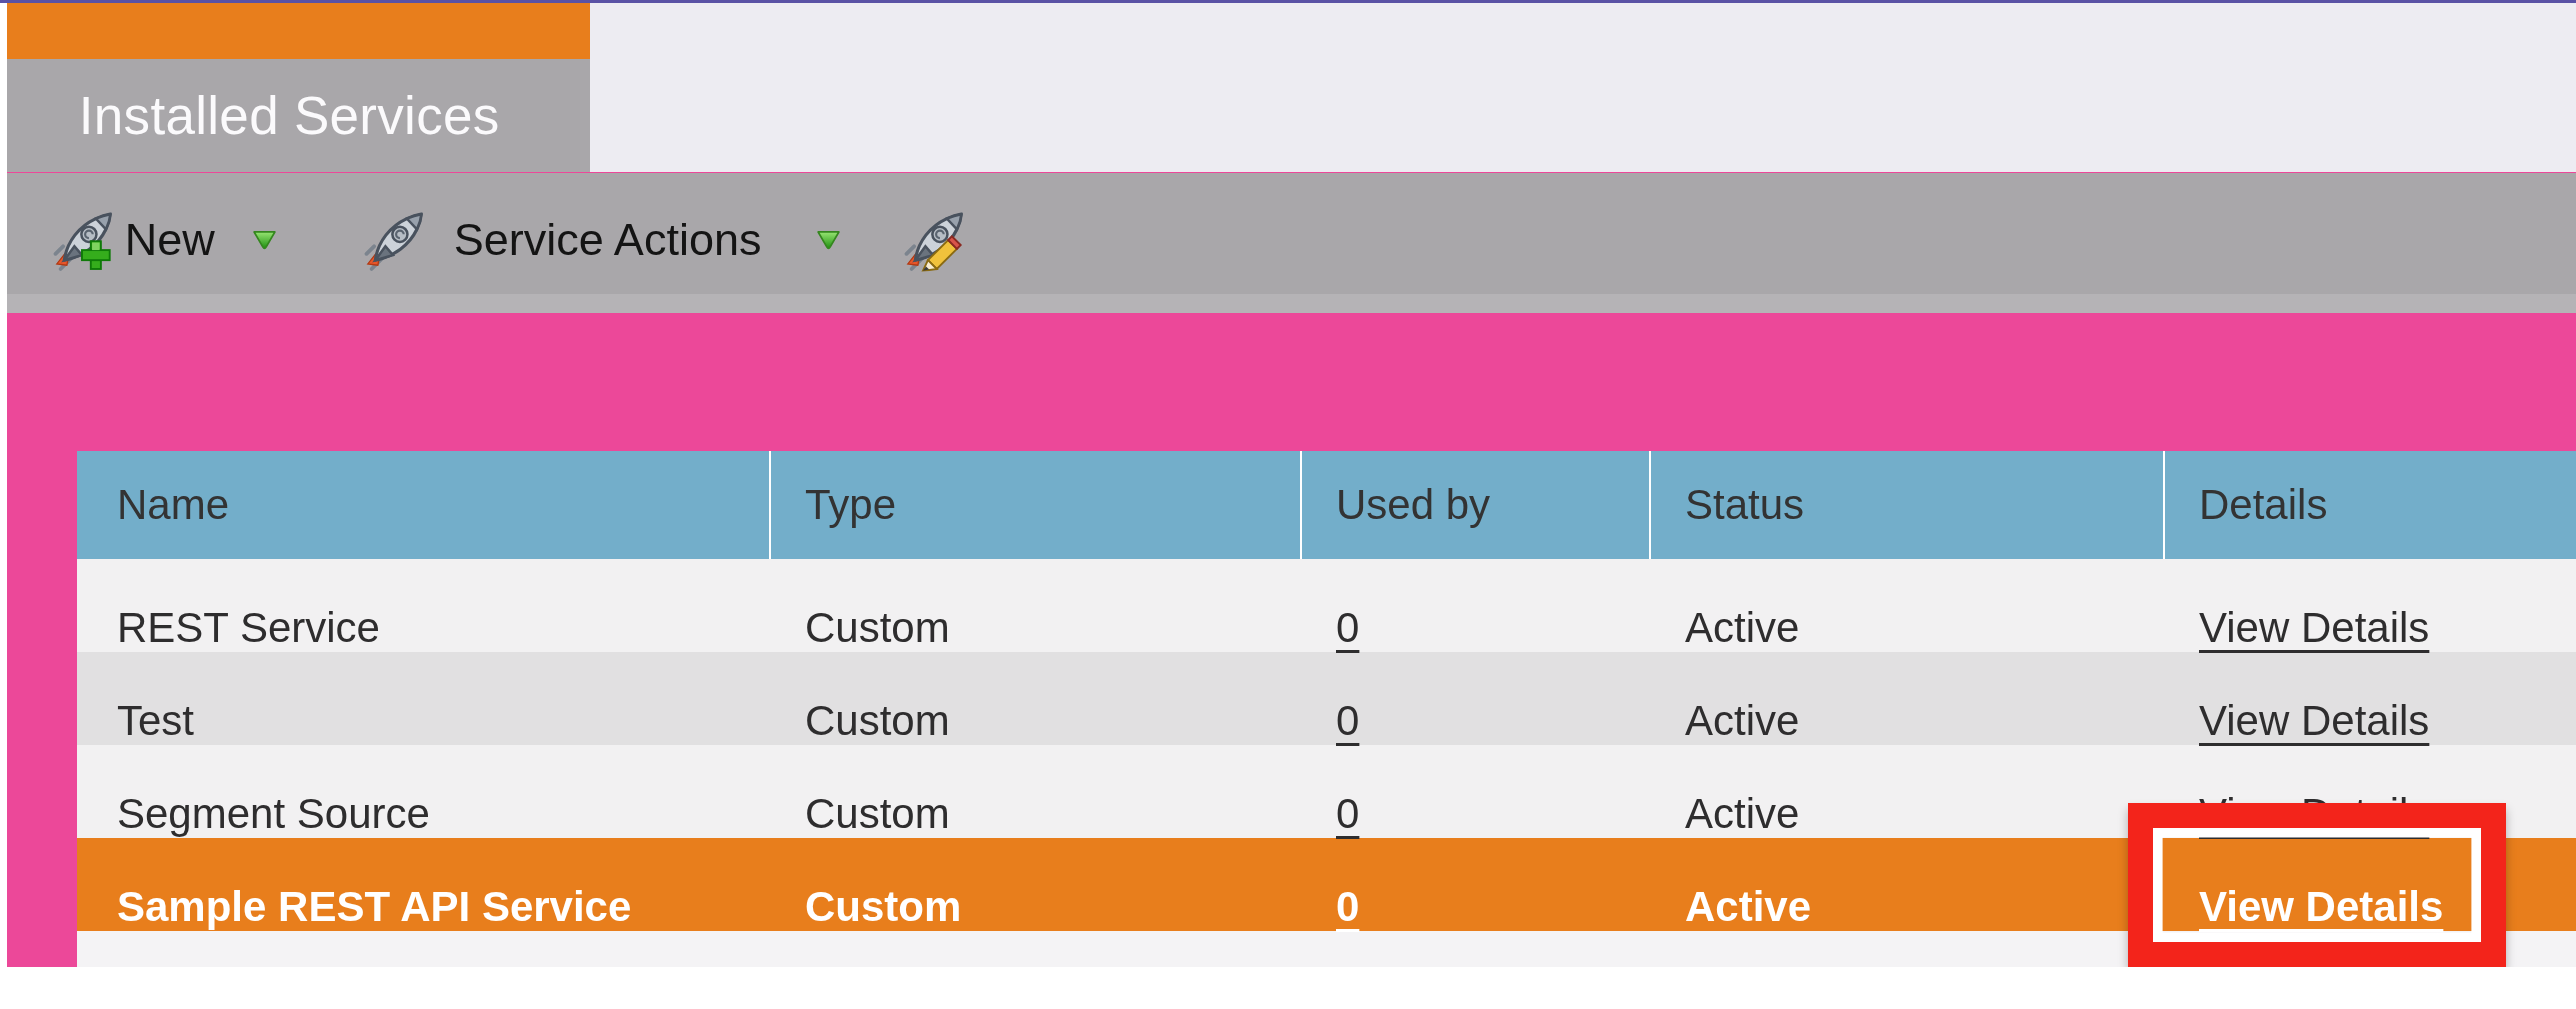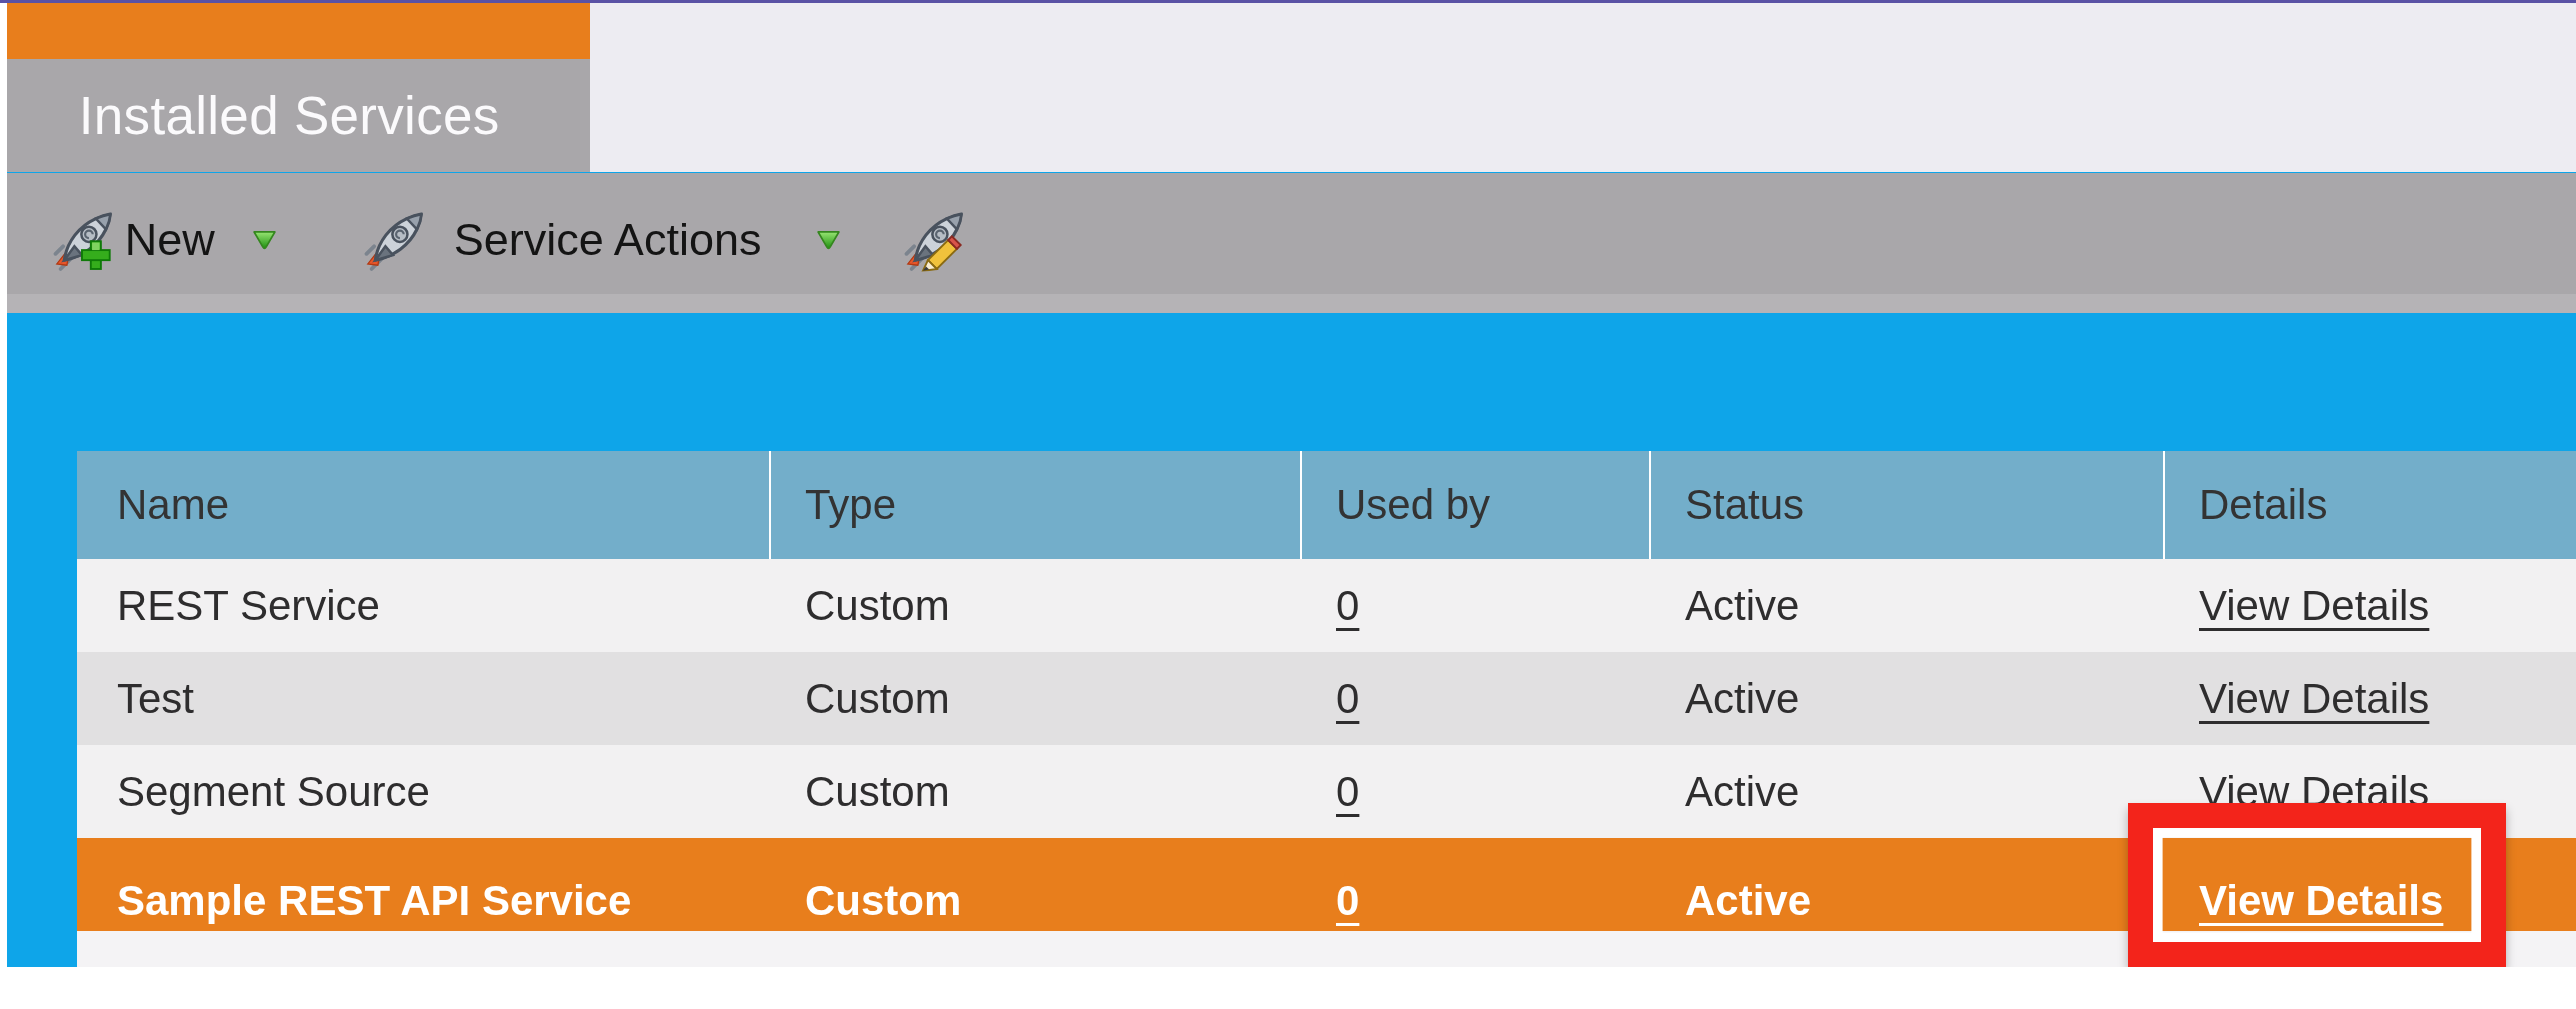--- a/index.html
+++ b/index.html
@@ -1,18 +1,18 @@
 <!DOCTYPE html>
 <html style="font-size:11px"><head>
 <meta charset="utf-8">
 <style>
   html,body{margin:0;padding:0;background:#ffffff;}
   .screen{
     position:relative;width:2576px;height:967px;overflow:hidden;
-    font-family:"Liberation Sans",sans-serif;background:#0ea5e9;
+    font-family:"Liberation Sans",sans-serif;background:#ec4899;
   }
   
   .top-border{position:absolute;top:0;left:0;width:2576px;height:3.4px;background:#5a52a5;}
   .left-strip{position:absolute;top:3.4px;left:0;width:6.8px;height:1006px;background:#ffffff;z-index:6;}
   .lavender-top{position:absolute;top:3.4px;left:590px;right:0;height:169px;background:#edecf2;}
   
   .tab{position:absolute;top:3.4px;left:6.8px;width:583px;height:169px;background:#a9a7aa;cursor:pointer;}
   .tab-accent{position:absolute;top:0;left:0;width:100%;height:56px;background:#e87e1c;}
   .tab-label{
     position:absolute;left:72px;top:56px;height:113px;display:flex;align-items:center;
@@ -30,21 +30,21 @@
   .tbtn .icon{width:63px;height:63px;flex:0 0 auto;}
   .tbtn .dd{width:29px;height:23px;margin-left:26px;flex:0 0 auto;}
   
   .svc-table{position:absolute;left:77px;top:451px;width:2499px;z-index:2;}
   .thead{display:flex;height:108px;background:#73aeca;}
   .th{
     display:flex;align-items:center;box-sizing:border-box;padding-left:34px;
     color:#333333;font-size:42px;
   }
   .th:not(:last-child){border-right:2.7px solid #ffffff;}
-  .tr{display:flex;height:93px;}
+  .tr{display:flex;height:93px;align-items:flex-end;}
   .td{
     display:flex;align-items:center;box-sizing:border-box;padding-left:34px;
     font-size:42px;color:#2e2d2e;
   }
   .col-name{width:694px;padding-left:40px;}
   .col-type{width:531px;}
   .col-used{width:349px;}
   .col-status{width:514px;}
   .col-details{flex:1;}
   .row-light{background:#f2f1f2;}

